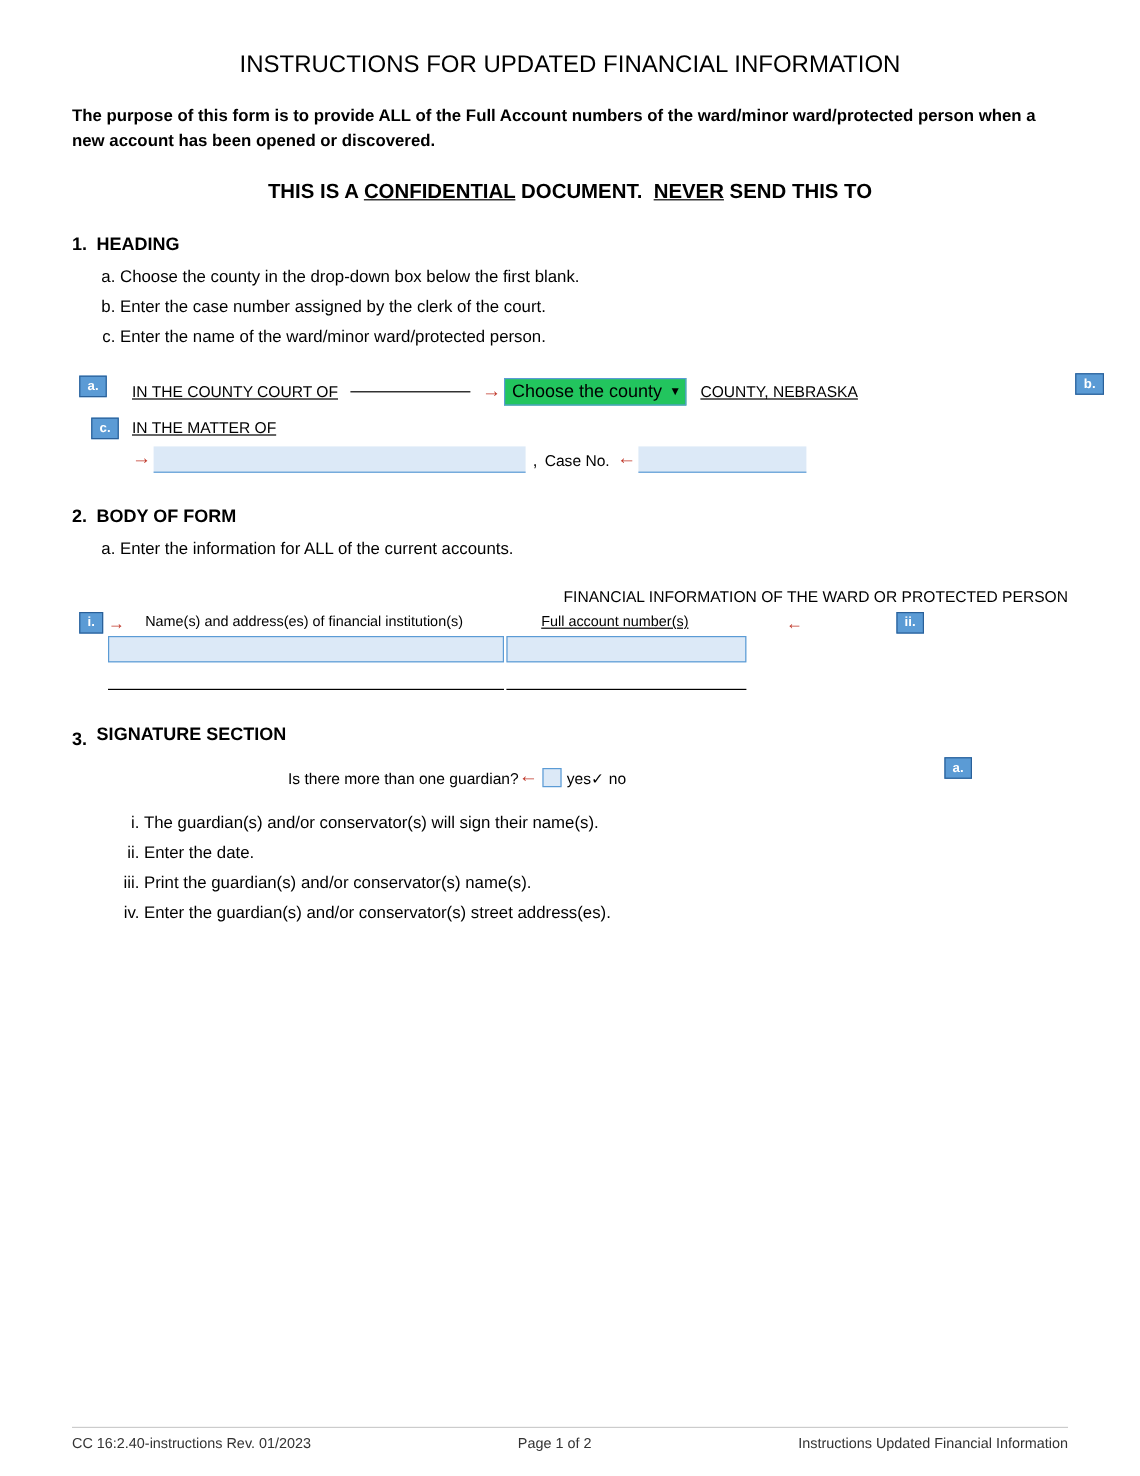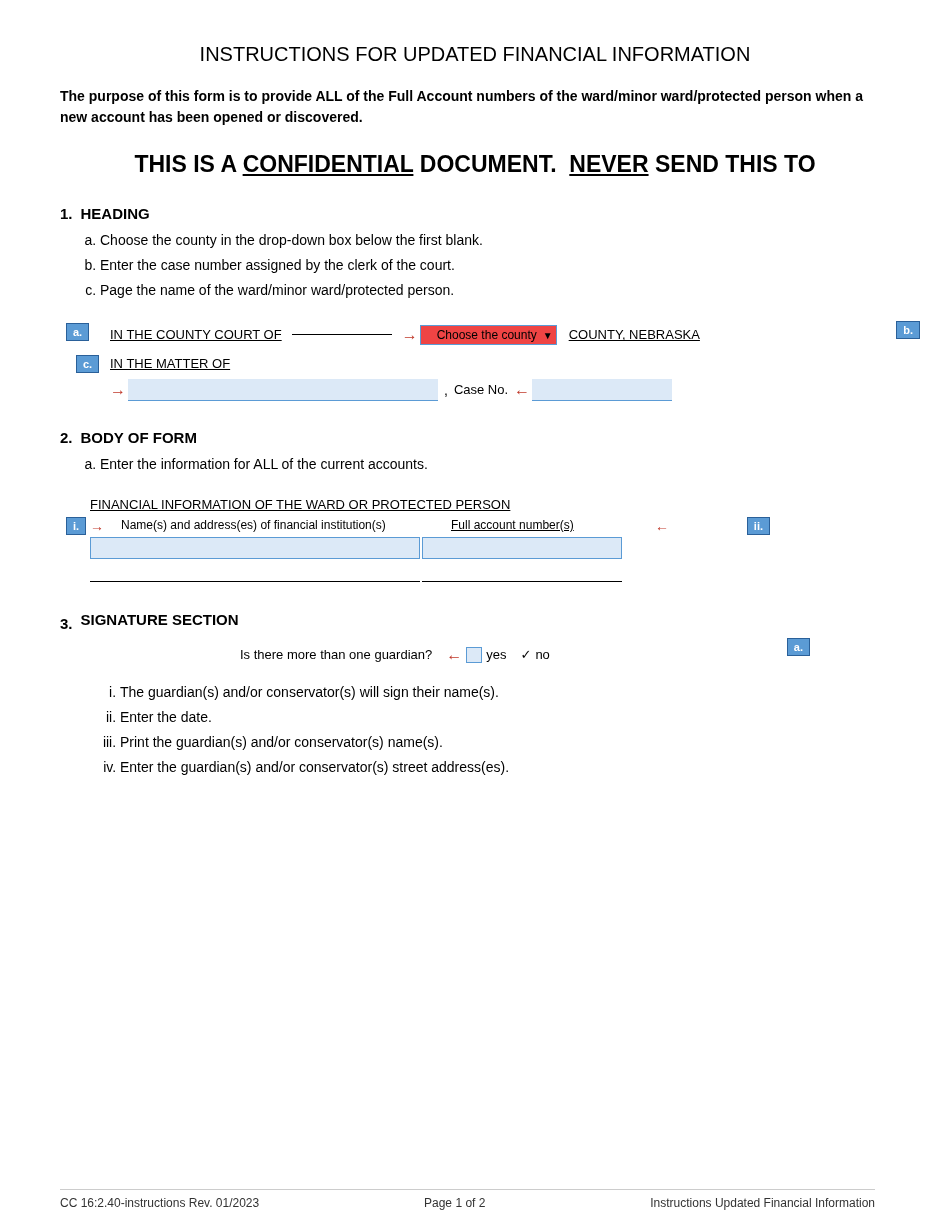--- a/index.html
+++ b/index.html
@@ -22,21 +22,21 @@
       line-height: 1.4;
     }
     .intro-bold {
       font-weight: bold;
       font-size: 14px;
       margin-bottom: 18px;
       line-height: 1.5;
     }
     .confidential-block {
       text-align: center;
-      font-size: 23px;
+      font-size: 17px;
       font-weight: bold;
       text-transform: uppercase;
       margin-bottom: 22px;
       line-height: 1.6;
     }
     ol.alpha-list {
       list-style-type: lower-alpha;
       padding-left: 40px;
       margin-bottom: 12px;
     }
@@ -56,24 +56,24 @@
       font-size: 13px;
       margin-bottom: 6px;
       position: relative;
       padding-left: 30px;
     }
     .county-select-wrapper {
       position: relative;
       display: inline-block;
     }
     .county-select {
-      background: #ef4444;
+      background: #22c55e;
       border: 1px solid #5b9bd5;
-      padding: 2px 18px 2px 16px;
-      font-size: 12px;
+      padding: 2px 18px 2px 6px;
+      font-size: 15px;
       appearance: none;
       -webkit-appearance: none;
       cursor: pointer;
       min-width: 120px;
     }
     .select-arrow {
       position: absolute;
       right: 4px;
       top: 50%;
       transform: translateY(-50%);
@@ -119,21 +119,20 @@
     }
     .sig-para {
       font-size: 14px;
       line-height: 1.5;
       margin-bottom: 14px;
     }
     .guardian-question {
       font-size: 13px;
       display: flex;
       align-items: center;
-      gap: 14px;
     }
     .checkbox-item {
       display: flex;
       align-items: center;
       gap: 4px;
       font-size: 13px;
     }
     .checkbox-square {
       width: 16px;
       height: 16px;
@@ -158,21 +157,21 @@
     ol.roman-list li {
       margin-bottom: 4px;
       line-height: 1.5;
     }
 
     
     .footer {
       position: absolute;
       bottom: 20px;
       left: 60px;
-      right: 75px;
+      right: 60px;
       display: flex;
       justify-content: space-between;
       font-size: 12px;
       color: #333;
       border-top: 1px solid #ccc;
       padding-top: 6px;
     }
 
     
     .badge {
@@ -208,21 +207,21 @@
 </div>
 
 <div class="section-title-row">
   <span style="font-weight:bold;font-size:15px;">1.</span>
   <span style="font-weight:bold;font-size:15px;">HEADING</span>
 </div>
 
 <ol class="alpha-list">
   <li>Choose the county in the drop-down box below the first blank.</li>
   <li>Enter the case number assigned by the clerk of the court.</li>
-  <li>Page the name of the ward/minor ward/protected person.</li>
+  <li>Enter the name of the ward/minor ward/protected person.</li>
 </ol>
 
 <div class="form-preview" style="position:relative; padding: 10px 0 10px 10px;">
 
   <div class="badge" style="left: -14px; top: 8px;">a.</div>
 
   <div class="county-court-line" style="padding-left: 20px; margin-bottom: 10px; position:relative;">
     <span style="text-decoration: underline; font-size:13px;">IN THE COUNTY COURT OF</span>
     <span style="display:inline-block; width:100px; border-bottom: 1px solid #000; margin: 0 4px;"></span>
 
@@ -267,21 +266,21 @@
 <ol class="alpha-list">
   <li>Enter the information for ALL of the current accounts.</li>
 </ol>
 
 <div class="financial-section" style="position:relative; padding:8px 0 8px 0;">
 
   <div class="badge" style="position:absolute; left:-14px; top:28px;">i.</div>
 
   <div class="badge" style="position:absolute; right:120px; top:28px;">ii.</div>
 
-  <div class="financial-title" style="padding-left:10px; margin-bottom:6px; text-decoration: underline;">FINANCIAL INFORMATION OF THE WARD OR PROTECTED PERSON</div>
+  <div class="financial-title" style="padding-left:10px; margin-bottom:6px;  text-align: right;">FINANCIAL INFORMATION OF THE WARD OR PROTECTED PERSON</div>
 
   <div style="display:flex; padding-left:10px; margin-bottom:3px; font-size:12px; position:relative;">
 
     <span style="color:#c0392b; font-size:14px; margin-right:4px;">→</span>
     <div style="width:330px;margin-left:13px;">Name(s) and address(es) of financial institution(s)</div>
     <div style="width:200px;">
       <u>Full account number(s)</u>
     </div>
     <span style="color:#c0392b; font-size:14px; margin-left:4px;">←</span>
   </div>

